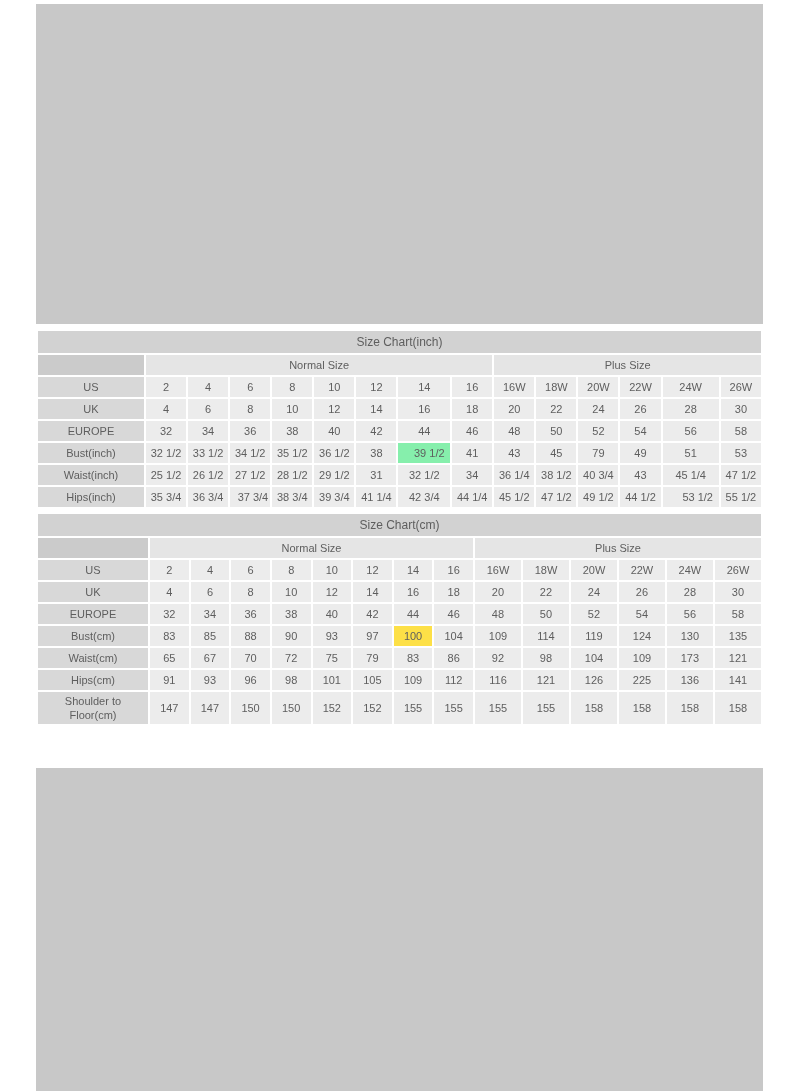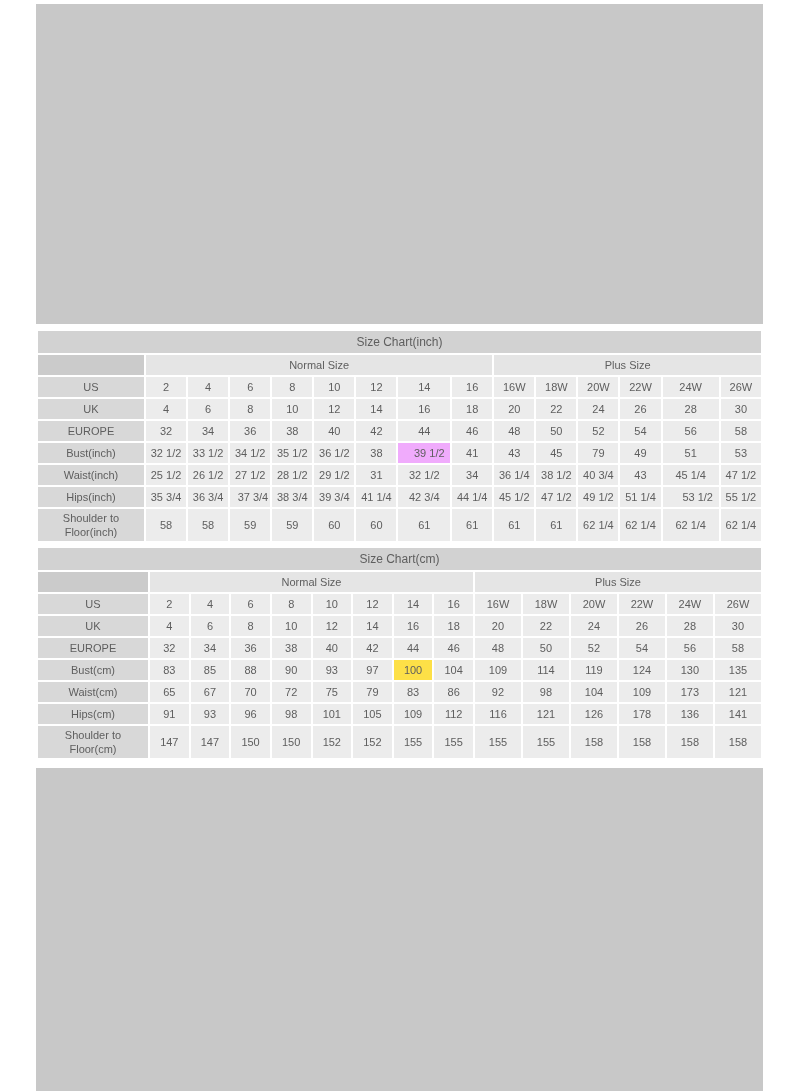--- a/index.html
+++ b/index.html
@@ -111,21 +111,21 @@
           <td class="val" style="background: rgb(236, 236, 236);">58</td>
         </tr>
         <tr>
           <td class="rowlabel" style="background: rgb(216, 216, 216);">Bust(inch)</td>
           <td class="val" style="background: rgb(236, 236, 236);">32 1/2</td>
           <td class="val" style="background: rgb(236, 236, 236);">33 1/2</td>
           <td class="val" style="background: rgb(236, 236, 236);">34 1/2</td>
           <td class="val" style="background: rgb(236, 236, 236);">35 1/2</td>
           <td class="val" style="background: rgb(236, 236, 236);">36 1/2</td>
           <td class="val" style="background: rgb(236, 236, 236);">38</td>
-          <td class="val" style="background: #f0abfc; padding-left: 12px;">39 1/2</td>
+          <td class="val" style="background: #86efac; padding-left: 12px;">39 1/2</td>
           <td class="val" style="background: rgb(236, 236, 236);">41</td>
           <td class="val" style="background: rgb(236, 236, 236);">43</td>
           <td class="val" style="background: rgb(236, 236, 236);">45</td>
           <td class="val" style="background: rgb(236, 236, 236);">79</td>
           <td class="val" style="background: rgb(236, 236, 236);">49</td>
           <td class="val" style="background: rgb(236, 236, 236);">51</td>
           <td class="val" style="background: rgb(236, 236, 236);">53</td>
         </tr>
         <tr>
           <td class="rowlabel" style="background: rgb(216, 216, 216);">Waist(inch)</td>
@@ -150,40 +150,23 @@
           <td class="val" style="background: rgb(236, 236, 236);">36 3/4</td>
           <td class="val" style="background: rgb(236, 236, 236); text-align: right;">37 3/4</td>
           <td class="val" style="background: rgb(236, 236, 236);">38 3/4</td>
           <td class="val" style="background: rgb(236, 236, 236);">39 3/4</td>
           <td class="val" style="background: rgb(236, 236, 236);">41 1/4</td>
           <td class="val" style="background: rgb(236, 236, 236);">42 3/4</td>
           <td class="val" style="background: rgb(236, 236, 236);">44 1/4</td>
           <td class="val" style="background: rgb(236, 236, 236);">45 1/2</td>
           <td class="val" style="background: rgb(236, 236, 236);">47 1/2</td>
           <td class="val" style="background: rgb(236, 236, 236);">49 1/2</td>
-          <td class="val" style="background: rgb(236, 236, 236);">51 1/4</td>
+          <td class="val" style="background: rgb(236, 236, 236);">44 1/2</td>
           <td class="val" style="background: rgb(236, 236, 236); padding-left: 16px;">53 1/2</td>
           <td class="val" style="background: rgb(236, 236, 236);">55 1/2</td>
-        </tr>
-        <tr>
-          <td class="rowlabel" style="background: rgb(216, 216, 216);">Shoulder to Floor(inch)</td>
-          <td class="val" style="background: rgb(236, 236, 236);">58</td>
-          <td class="val" style="background: rgb(236, 236, 236);">58</td>
-          <td class="val" style="background: rgb(236, 236, 236);">59</td>
-          <td class="val" style="background: rgb(236, 236, 236);">59</td>
-          <td class="val" style="background: rgb(236, 236, 236);">60</td>
-          <td class="val" style="background: rgb(236, 236, 236);">60</td>
-          <td class="val" style="background: rgb(236, 236, 236);">61</td>
-          <td class="val" style="background: rgb(236, 236, 236);">61</td>
-          <td class="val" style="background: rgb(236, 236, 236);">61</td>
-          <td class="val" style="background: rgb(236, 236, 236);">61</td>
-          <td class="val" style="background: rgb(236, 236, 236);">62 1/4</td>
-          <td class="val" style="background: rgb(236, 236, 236);">62 1/4</td>
-          <td class="val" style="background: rgb(236, 236, 236);">62 1/4</td>
-          <td class="val" style="background: rgb(236, 236, 236);">62 1/4</td>
         </tr>
       </tbody>
   </table>
 
   <table class="size-table t2" style="color: rgb(94, 94, 94);">
     <tbody>
       <tr>
         <td class="title" colspan="15" style="background: rgb(210, 210, 210);">Size Chart(cm)</td>
       </tr>
       <tr>
@@ -282,21 +265,21 @@
           <td class="val" style="background: rgb(236, 236, 236);">93</td>
           <td class="val" style="background: rgb(236, 236, 236);">96</td>
           <td class="val" style="background: rgb(236, 236, 236);">98</td>
           <td class="val" style="background: rgb(236, 236, 236);">101</td>
           <td class="val" style="background: rgb(236, 236, 236);">105</td>
           <td class="val" style="background: rgb(236, 236, 236);">109</td>
           <td class="val" style="background: rgb(236, 236, 236);">112</td>
           <td class="val" style="background: rgb(236, 236, 236);">116</td>
           <td class="val" style="background: rgb(236, 236, 236);">121</td>
           <td class="val" style="background: rgb(236, 236, 236);">126</td>
-          <td class="val" style="background: rgb(236, 236, 236);">178</td>
+          <td class="val" style="background: rgb(236, 236, 236);">225</td>
           <td class="val" style="background: rgb(236, 236, 236);">136</td>
           <td class="val" style="background: rgb(236, 236, 236);">141</td>
         </tr>
         <tr>
           <td class="rowlabel" style="background: rgb(216, 216, 216);">Shoulder to Floor(cm)</td>
           <td class="val" style="background: rgb(236, 236, 236);">147</td>
           <td class="val" style="background: rgb(236, 236, 236);">147</td>
           <td class="val" style="background: rgb(236, 236, 236);">150</td>
           <td class="val" style="background: rgb(236, 236, 236);">150</td>
           <td class="val" style="background: rgb(236, 236, 236);">152</td>

